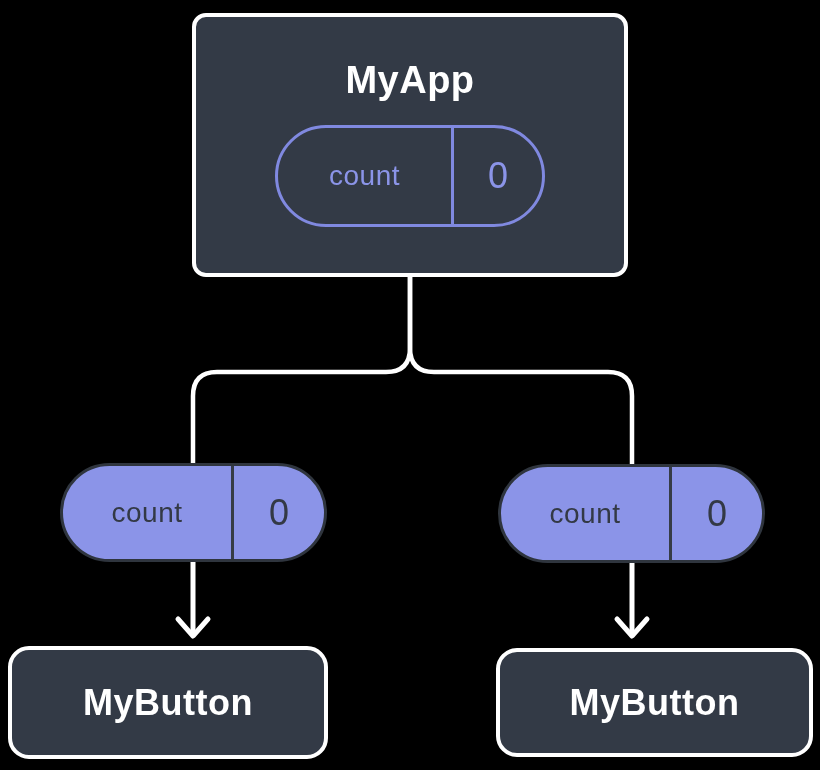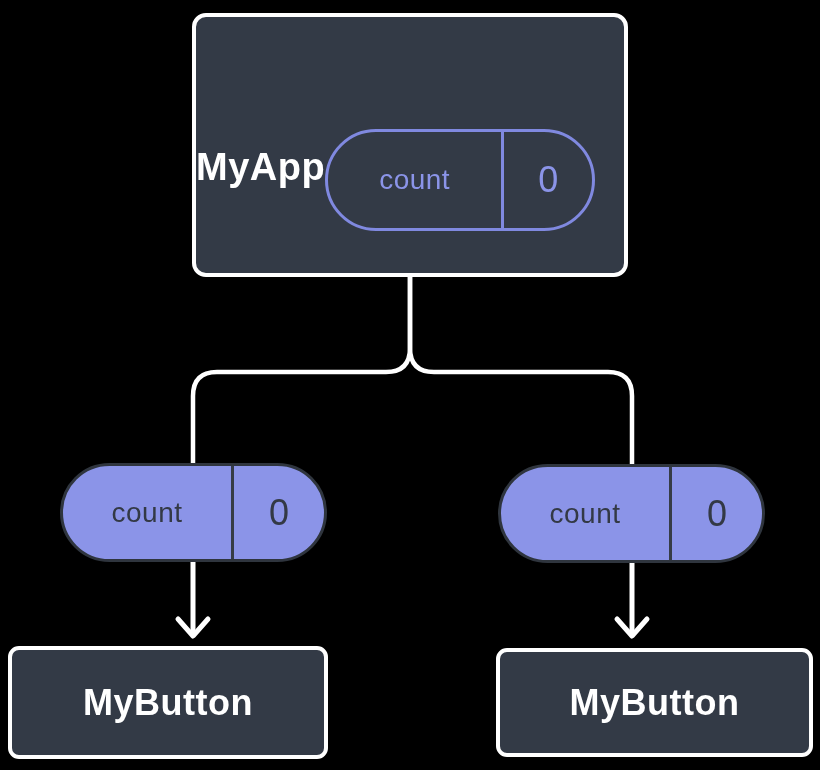--- a/index.html
+++ b/index.html
@@ -22,21 +22,21 @@
     background: #333a46;
     border: 4px solid #ffffff;
     border-radius: 14px;
     box-sizing: border-box;
     z-index: 2;
   }
   .node-root {
     left: 192px; top: 13px;
     width: 436px; height: 264px;
     display: flex;
-    flex-direction: row;
+    flex-direction: column;
     align-items: center;
     padding-top: 44px;
   }
   .node-title {
     color: #ffffff;
     font-weight: 700;
     font-size: 38px;
     line-height: 1;
     letter-spacing: 0.5px;
   }
@@ -79,21 +79,21 @@
     color: #333945;
     z-index: 2;
   }
   .pill-filled .pill-key { width: 171px; border-right: 3px solid #363c46; }
   .pill-filled-left  { left: 60px;  top: 463px; }
   .pill-filled-right { left: 498px; top: 464px; }
   .node-child {
     display: flex;
     align-items: center;
     justify-content: center;
-    border-radius: 11px;
+    border-radius: 21px;
     border-width: 4px;
   }
   .node-child-left  { left: 8px;   top: 646px; width: 320px; height: 113px; }
   .node-child-right { left: 496px; top: 648px; width: 317px; height: 109px; }
   .child-title {
     color: #ffffff;
     font-weight: 700;
     font-size: 36px;
     letter-spacing: 0.5px;
   }

